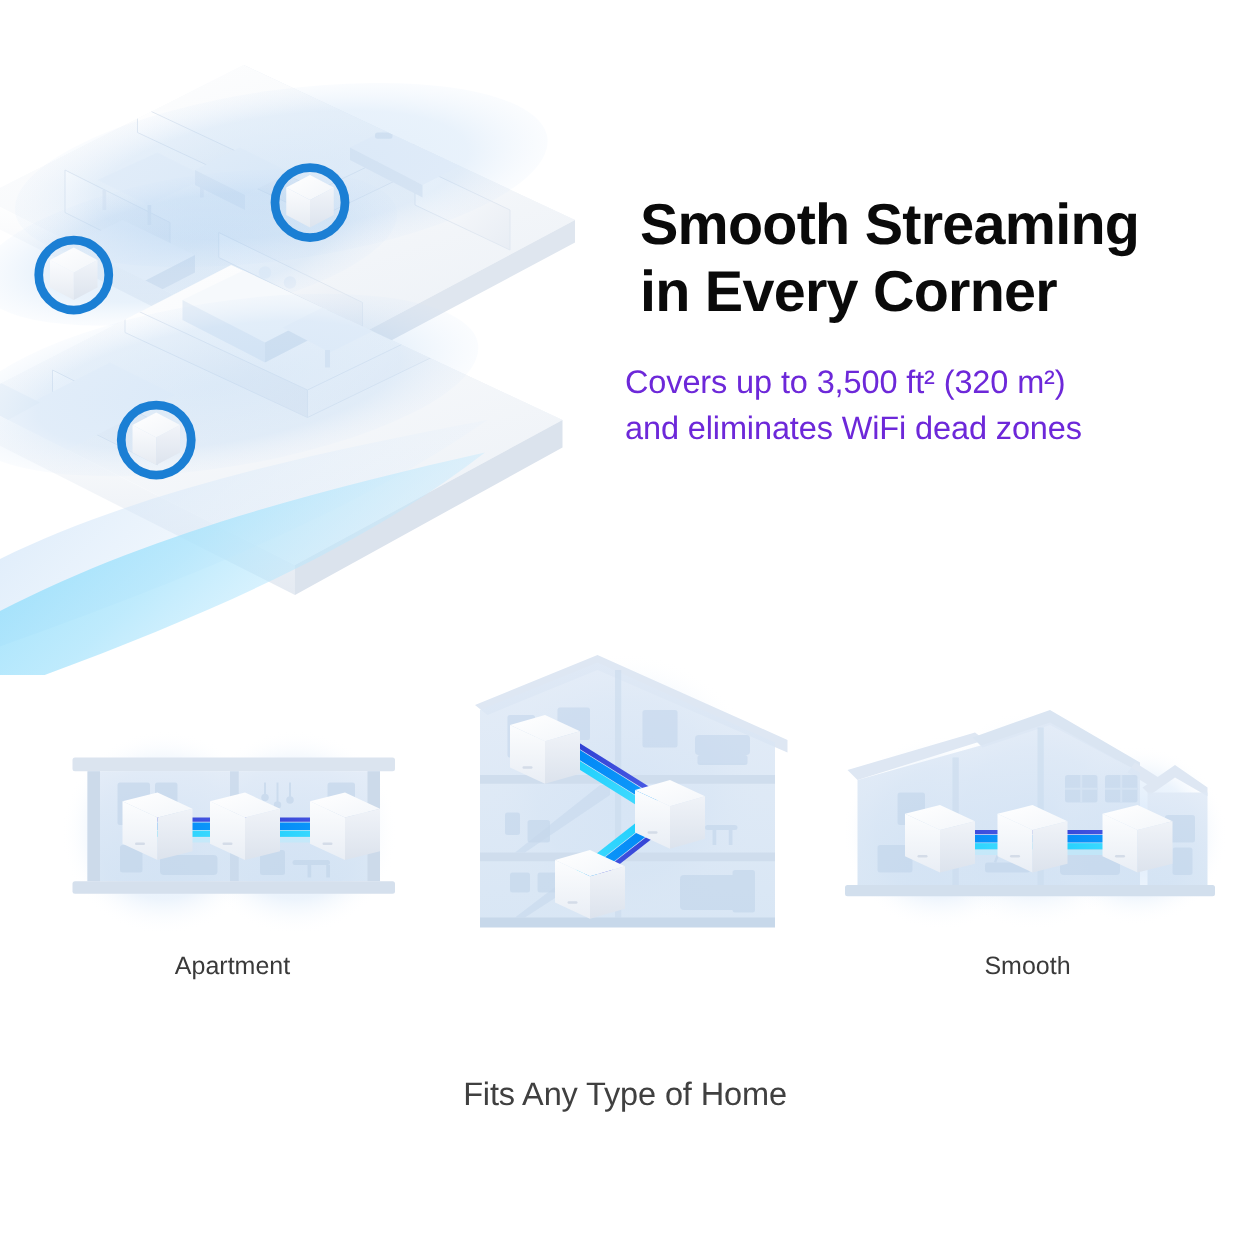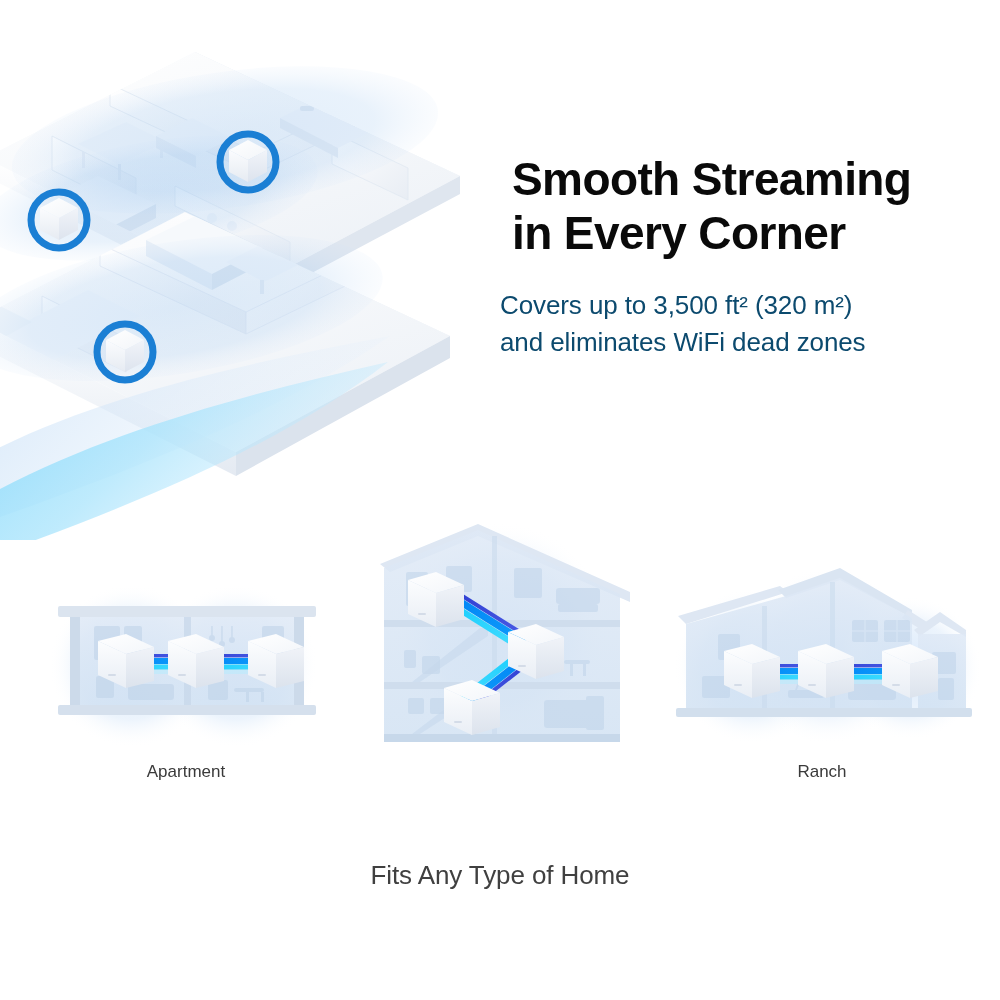--- a/index.html
+++ b/index.html
@@ -14,30 +14,30 @@
 
   
   .hero{position:absolute;left:0;top:0;width:1000px;height:540px;}
   .hero-art{position:absolute;left:-40px;top:40px;width:520px;height:500px;}
   .hero-copy{position:absolute;left:500px;top:140px;width:470px;}
   .headline{
     font-size:46px;line-height:1.18;font-weight:bold;color:#0a0a0a;
     letter-spacing:-0.6px;margin:12px;white-space:pre-line;
   }
   .subhead{
-    margin:26px 0 0 0;font-size:26px;line-height:1.45;color:#0c4a6e;
+    margin:26px 0 0 0;font-size:26px;line-height:1.45;color:#6d28d9;
     font-weight:400;letter-spacing:-0.1px;white-space:pre-line;
   }
 
   
   .types{position:absolute;left:0;top:548px;width:1000px;height:290px;}
   .type{position:absolute;top:0;text-align:center;}
   .type svg{display:block;}
   .type-label{
-    font-size:17px;color:#3a3a3a;font-weight:400;margin-top:4px;
+    font-size:20px;color:#3a3a3a;font-weight:400;margin-top:4px;
   }
   .footer-caption{
     position:absolute;left:0;top:860px;width:1000px;text-align:center;
     font-size:26px;color:#404040;font-weight:400;letter-spacing:-0.1px;
   }
 </style>
 </head>
 <body>
 
 <div id="stage">
@@ -473,20 +473,20 @@
           <polygon points="164,116 192,109 192,143 164,150" fill="url(#cright)"></polygon>
           <rect x="146" y="136" width="8" height="2" rx="1" fill="#d4dce8"></rect>
         </g>
         <g>
           <polygon points="220,103 248,96 276,109 248,116" fill="url(#ctop)"></polygon>
           <polygon points="220,103 248,116 248,150 220,137" fill="url(#cleft)"></polygon>
           <polygon points="248,116 276,109 276,143 248,150" fill="url(#cright)"></polygon>
           <rect x="230" y="136" width="8" height="2" rx="1" fill="#d4dce8"></rect>
         </g>
       </svg>
-      <div class="type-label">Ranch</div>
+      <div class="type-label">Smooth</div>
     </div>
 
   </section>
 
   <div class="footer-caption">Fits Any Type of Home</div>
 
 </div>
 
 </body></html>

